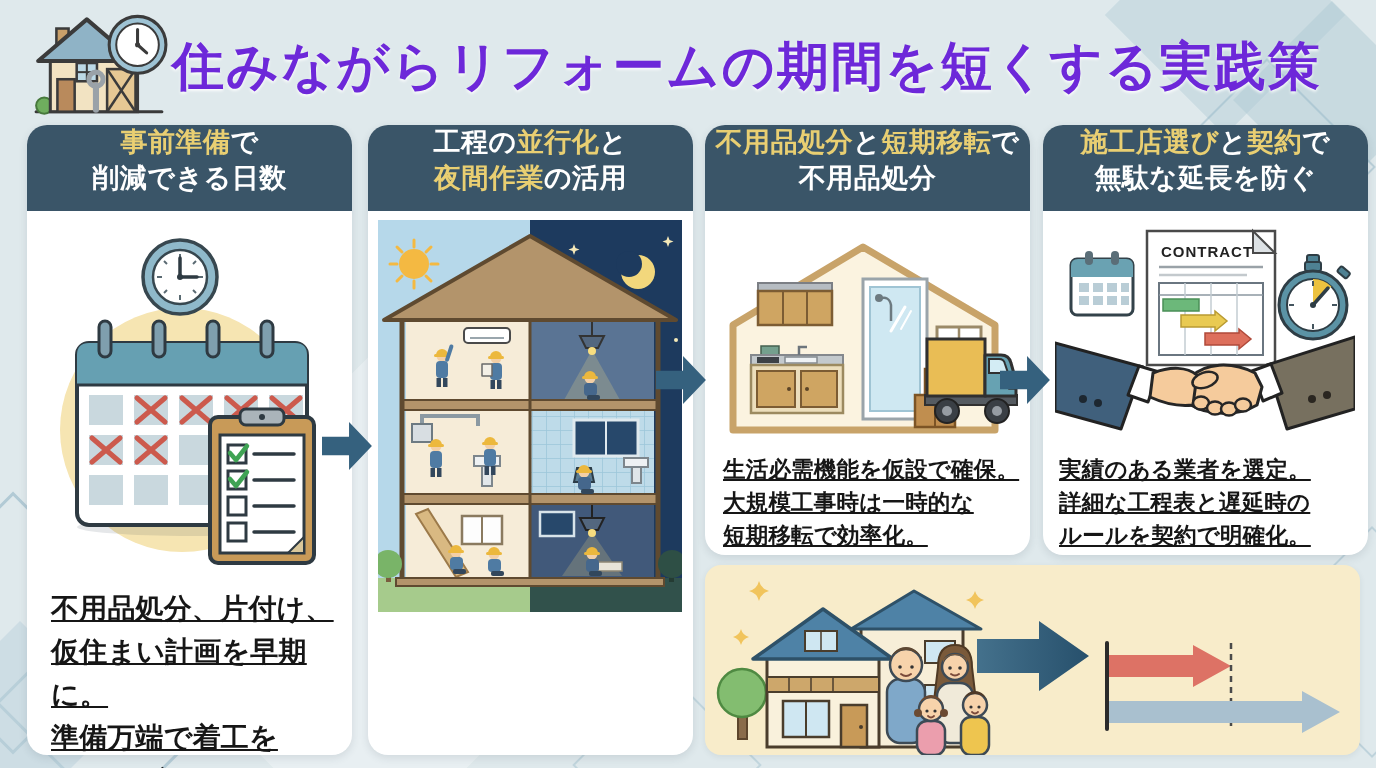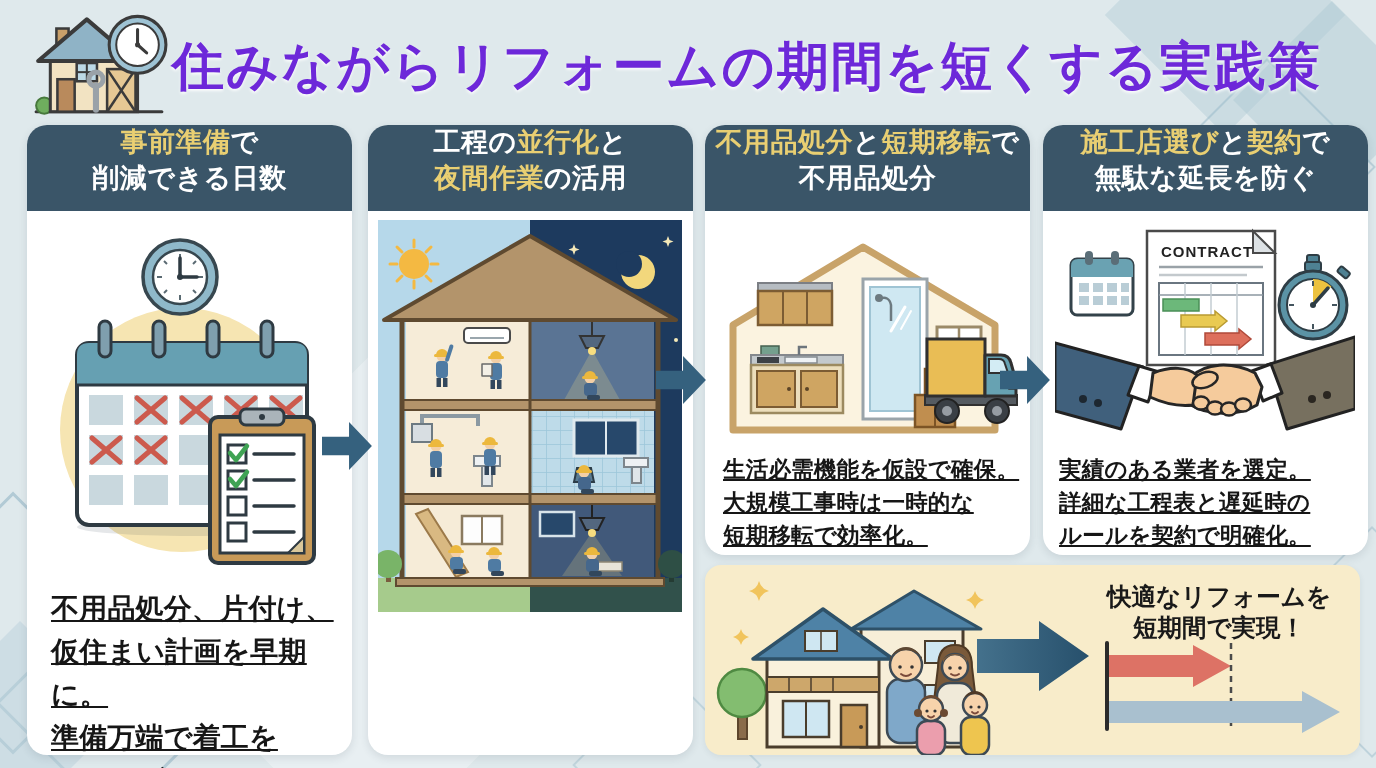--- a/index.html
+++ b/index.html
@@ -579,22 +579,20 @@
     <svg class="summary-arrow" width="115" height="95" viewBox="0 0 115 95">
       <defs>
         <linearGradient id="bigGrad" x1="0" y1="0" x2="1" y2="0">
           <stop offset="0" stop-color="#44718c"></stop>
             <stop offset="1" stop-color="#27506c"></stop>
         </linearGradient>
       </defs>
       <polygon points="0,30 62,30 62,12 112,47 62,82 62,64 0,64" fill="url(#bigGrad)"></polygon>
     </svg>
 
-    <div class="summary-heading">快適なリフォームを
-短期間で実現！</div>
 
     <svg class="summary-timeline" width="260" height="100" viewBox="0 0 260 100">
       <line x1="12" y1="2" x2="12" y2="88" stroke="#2b2b2b" stroke-width="4" stroke-linecap="round"></line>
       <polygon points="14,14 98,14 98,4 136,25 98,46 98,36 14,36" fill="#dd7265"></polygon>
       <line x1="136" y1="2" x2="136" y2="88" stroke="#4a4a4a" stroke-width="2.5" stroke-dasharray="6 5"></line>
       <polygon points="14,60 207,60 207,50 245,71 207,92 207,82 14,82" fill="#a9c0cf"></polygon>
     </svg>
   </div>
 
 </div>

